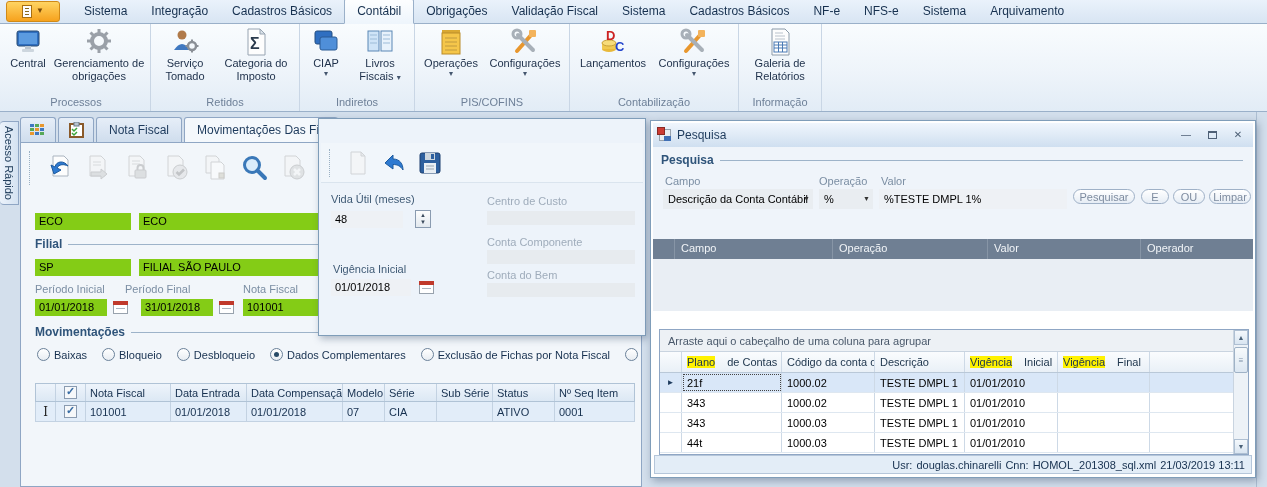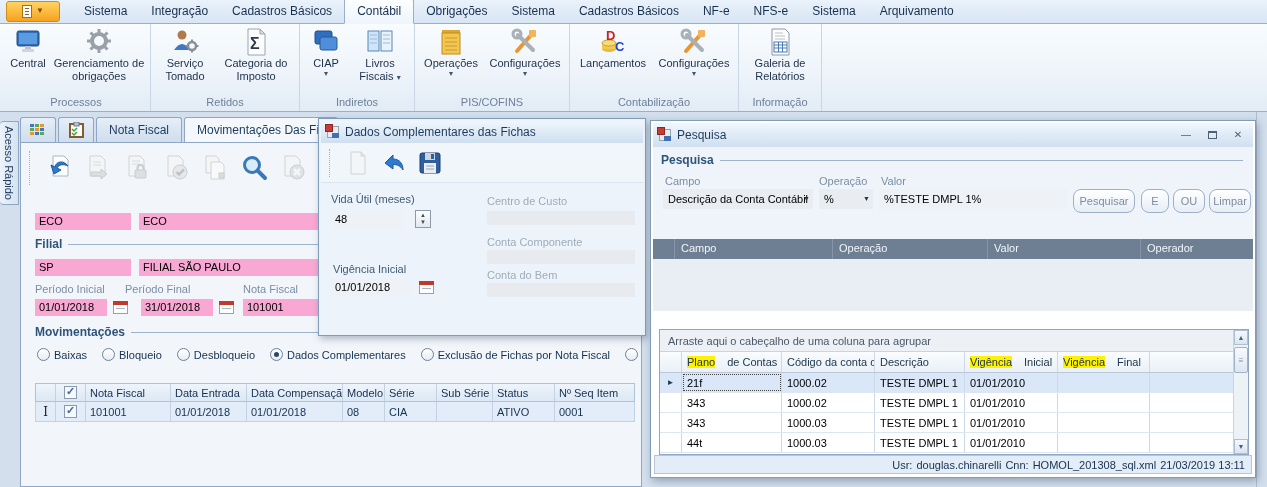--- a/index.html
+++ b/index.html
@@ -37,21 +37,21 @@
   .ptab.icontab{width:36px;padding:0}
   .ptab.active{background:#f4f8fc}
   .pbody{position:absolute;left:0;top:25px;right:0;bottom:0;background:#f2f6fa;border:1px solid #8fa6c4}
   .ptoolbar{position:absolute;left:0;top:0;right:0;height:50px;display:flex;align-items:center;padding-left:8px;gap:5px}
   .hdl{width:3px;height:34px;border-left:1px dotted #9ab0c4;margin-right:5px}
   .ti{width:34px;height:34px;display:flex;align-items:center;justify-content:center}
   .ti.dis{opacity:.5;filter:grayscale(.9)}
   .sech{display:flex;align-items:center;font-weight:bold;color:#2f547a;font-size:12px;position:absolute}
   .sech::after{content:"";flex:1;border-top:1px solid #9db3c9;margin-left:6px}
   .flabel{position:absolute;color:#7b8ea3;font-size:11px;white-space:nowrap}
-  .finput{position:absolute;background:#f9a8d4;height:17px;font-size:11px;color:#000;padding:2px 4px;white-space:nowrap;overflow:hidden}
+  .finput{position:absolute;background:#84cc16;height:17px;font-size:11px;color:#000;padding:2px 4px;white-space:nowrap;overflow:hidden}
   .cal{position:absolute;width:15px;height:13px;background:#fff;border:1px solid #98a2ad}
   .cal::before{content:"";position:absolute;left:-1px;right:-1px;top:-1px;height:4px;background:#c0392b}
   .cal::after{content:"";position:absolute;left:2px;right:2px;top:6px;bottom:2px;background:repeating-linear-gradient(#aab4bf 0 1px,transparent 1px 3px)}
   .radios{position:absolute;left:16px;top:205px;right:2px;display:flex;gap:15px;overflow:hidden;white-space:nowrap}
   .radio{display:flex;align-items:center;gap:4px;font-size:11px;color:#16304f;flex:none}
   .rc{width:13px;height:13px;border-radius:50%;border:1px solid #6a8199;background:linear-gradient(#fff,#e8edf2);position:relative;flex:none}
   .radio.sel .rc::after{content:"";position:absolute;left:3px;top:3px;width:5px;height:5px;border-radius:50%;background:#274a66}
 
   .lt{position:absolute;left:14px;top:240px;width:600px;font-size:11px}
   .lt .hrow{display:flex;height:19px;background:linear-gradient(#eef4fb,#dce8f4);border:1px solid #b0c3d6}
@@ -80,21 +80,21 @@
   .win .tbar{height:24px}
   .wbtns{margin-left:auto;display:flex;align-items:center;gap:8px}
   .wbtn{width:18px;height:15px;display:flex;align-items:center;justify-content:center;color:#4e6076;font-size:10px;line-height:1}
   .maxg{width:9px;height:8px;border:1px solid #4e6076;border-top:2px solid #4e6076;display:inline-block}
   .topsec{position:absolute;left:2px;top:26px;right:2px;height:164px;background:#eff4fa}
   .pgrph{position:absolute;left:8px;right:10px;top:6px}
   .plabel{position:absolute;font-size:11px;color:#7b8ea3;white-space:nowrap}
   .psel{position:absolute;height:20px;background:#e9edf1;font-size:11px;color:#000;display:flex;align-items:center;padding:0 16px 0 5px;white-space:nowrap;overflow:hidden}
   .psel .dda{position:absolute;right:3px;top:6px;font-size:7px;color:#333}
   .pinput{position:absolute;height:20px;background:#eef1f5;font-size:11px;color:#000;display:flex;align-items:center;padding:0 5px;white-space:nowrap;overflow:hidden}
-  .pbtn{position:absolute;height:24px;border:1px solid #9fb1c7;border-radius:8px;background:linear-gradient(#ffffff,#e6edf5);color:#7e8ca0;font-size:11px;display:flex;align-items:center;justify-content:center}
+  .pbtn{position:absolute;height:15px;border:1px solid #9fb1c7;border-radius:8px;background:linear-gradient(#ffffff,#e6edf5);color:#7e8ca0;font-size:11px;display:flex;align-items:center;justify-content:center}
   .chead{position:absolute;left:0;right:0;top:92px;height:20px;background:#6f7f93;color:#f2f5f8;font-size:11px;display:flex}
   .ccell{padding:3px 6px;border-right:1px solid #8795a6;height:100%;overflow:hidden;white-space:nowrap}
   .cbody{position:absolute;left:0;right:0;top:112px;bottom:0;background:#e9eef4}
   .grid{position:absolute;left:8px;top:208px;width:590px;height:126px;border:1px solid #8fa6c4;background:#fff}
   .gb{height:22px;background:#edf1f5;border-bottom:1px solid #c9d4e0;display:flex;align-items:center;padding-left:8px;color:#49586a;font-size:11px}
   .ghead{display:flex;height:21px;background:linear-gradient(#fafcfe,#e9f0f7);border-bottom:1px solid #b9c8d8;font-size:11px;color:#21384f}
   .gcell{padding:3px 5px;border-right:1px solid #cdd9e6;white-space:nowrap;overflow:hidden;display:flex;align-items:center;gap:12px}
   .hl{background:#fff200}
   .sorta{font-size:7px;color:#5a6b7e;margin-left:auto}
   .grow{display:flex;height:20px;border-bottom:1px solid #dee7f0;font-size:11px;color:#000;background:#fff}
@@ -115,20 +115,21 @@
   <div class="menubar">
     <div class="appbtn">
       <span class="appglyph"></span>
       <span class="appdd">▼</span>
     </div>
     <span class="mitem">Sistema</span>
     <span class="mitem">Integração</span>
     <span class="mitem">Cadastros Básicos</span>
     <span class="mitem active">Contábil</span>
     <span class="mitem">Obrigações</span>
+    <span class="mitem">Validação Fiscal</span>
     <span class="mitem">Sistema</span>
     <span class="mitem">Cadastros Básicos</span>
     <span class="mitem">NF-e</span>
     <span class="mitem">NFS-e</span>
     <span class="mitem">Sistema</span>
     <span class="mitem">Arquivamento</span>
   </div>
 
   <div class="ribbon">
 
@@ -475,35 +476,31 @@
         <div class="drow">
           <span class="lcell" style="width:20px;justify-content:center">
               <span class="ibeam">I</span>
             </span>
           <span class="lcell" style="width:30px;justify-content:center">
               <span class="cbx"></span>
             </span>
           <span class="lcell" style="width:85px">101001</span>
           <span class="lcell" style="width:76px">01/01/2018</span>
           <span class="lcell" style="width:96px">01/01/2018</span>
-          <span class="lcell" style="width:42px">08</span>
+          <span class="lcell" style="width:42px">07</span>
           <span class="lcell" style="width:52px">CIA</span>
           <span class="lcell" style="width:56px"></span>
           <span class="lcell" style="width:62px">ATIVO</span>
           <span class="lcell" style="width:78px;border-right:none">0001</span>
         </div>
       </div>
     </div>
   </div>
 
   <div class="dlg">
-    <div class="tbar">
-      <span class="fico"></span>
-      <span>Dados Complementares das Fichas</span>
-    </div>
     <div class="dtool">
       <span class="hdl" style="height:28px"></span>
       <span class="ti dis" style="width:30px;height:30px">
           <svg width="26" height="26">
             <path d="M6 2 h10 l4 4 v18 h-14 z" fill="#f4f5f6" stroke="#aab4bf"></path>
             <path d="M16 2 l4 4 h-4 z" fill="#dbe0e5" stroke="#aab4bf"></path>
           </svg>
         </span>
       <span class="ti" style="width:30px;height:30px">
           <svg width="26" height="26">

